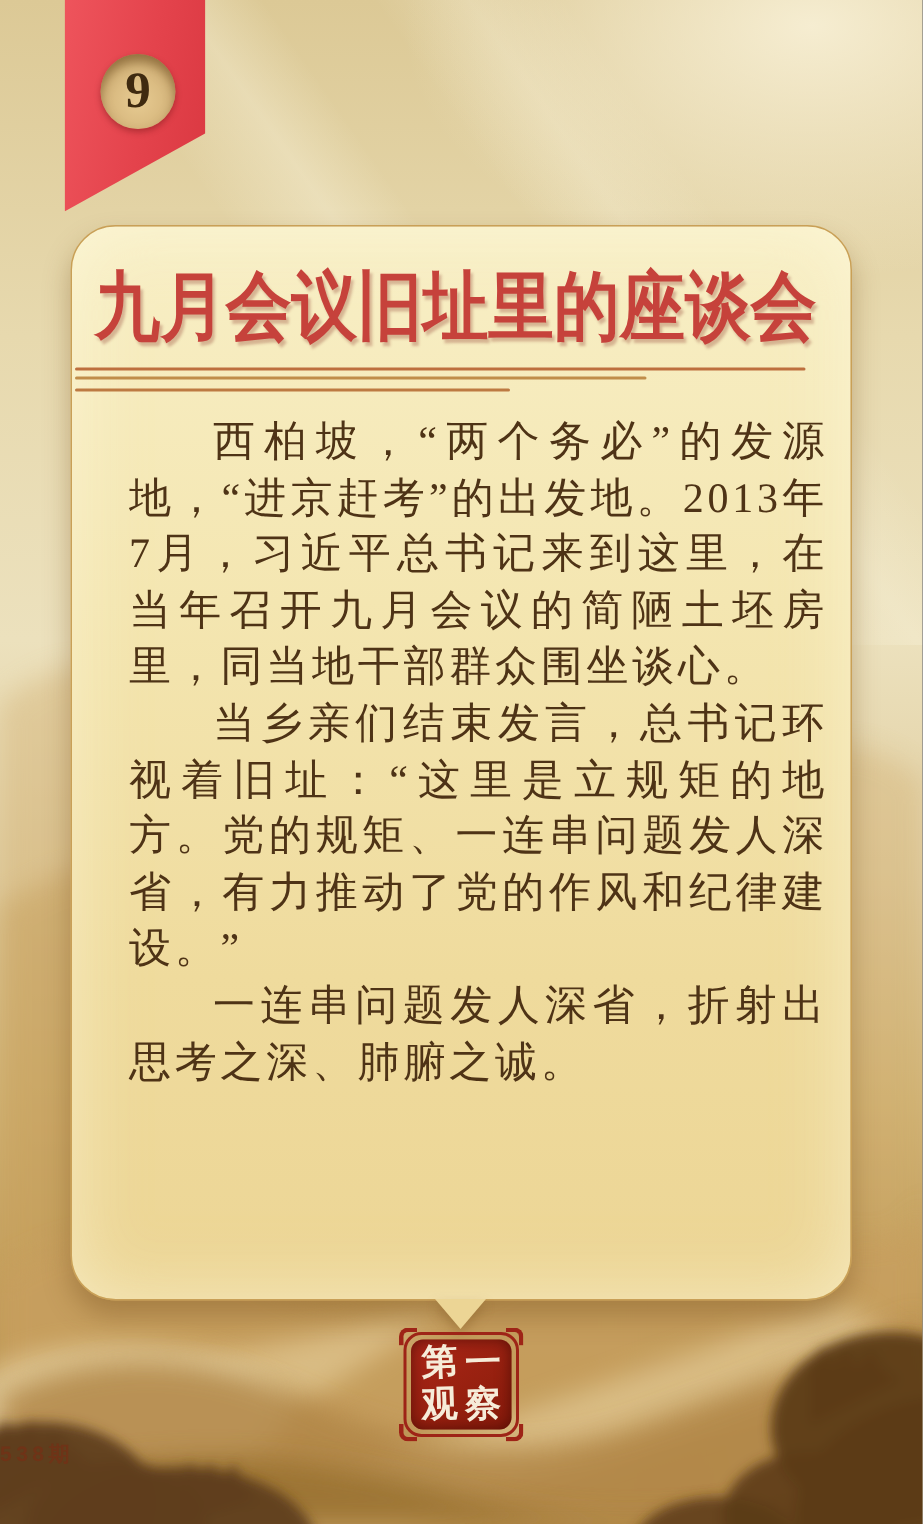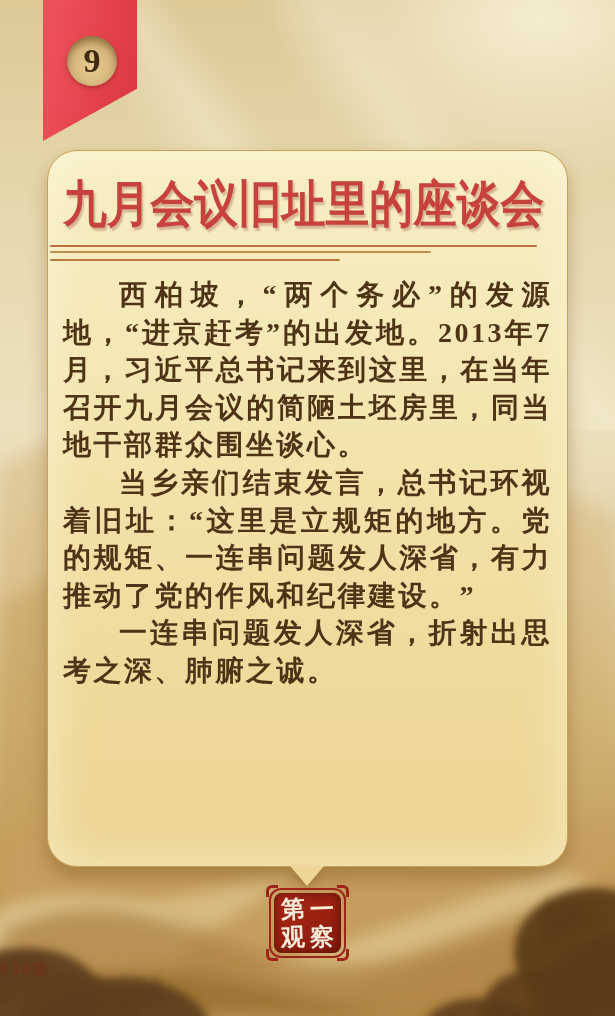--- a/index.html
+++ b/index.html
@@ -50,22 +50,22 @@
     font-size:50px;line-height:62px;font-weight:bold;color:#c6423b;
     transform:scaleX(.875);transform-origin:0 50%;
     text-shadow:2px 3px 2px rgba(125,32,26,.28);
   }
   .title-divider{margin:10px 0 0 -13px;}
   .divider-line{height:2px;border-radius:1px;}
   .divider-line.l1{width:487px;background:#bd6f3e;margin-bottom:4px;}
   .divider-line.l2{width:381px;background:#c08d4a;margin-bottom:6px;}
   .divider-line.l3{width:290px;background:#bd7a42;}
   .article-body{
-    margin-top:15px;font-size:28px;line-height:37.6px;font-weight:bold;
-    color:#4e3316;letter-spacing:2.5px;text-align:justify;
+    margin-top:15px;font-size:28px;line-height:37.6px;font-weight:normal;
+    color:#4e3316;letter-spacing:2.5px;text-align:justify;margin-left:23px;
   }
   .article-body p{margin:0;text-indent:2em;}
 
   
   .seal-frame{
     position:absolute;left:269px;top:888px;width:77px;height:70px;
     border:2px solid #9e2417;border-radius:12px;box-sizing:border-box;
   }
   .seal-corner{position:absolute;width:12px;height:12px;box-sizing:border-box;}
   .seal-corner.tl{left:-5px;top:-5px;border-top:3px solid #9e2417;border-left:3px solid #9e2417;border-top-left-radius:6px;}

